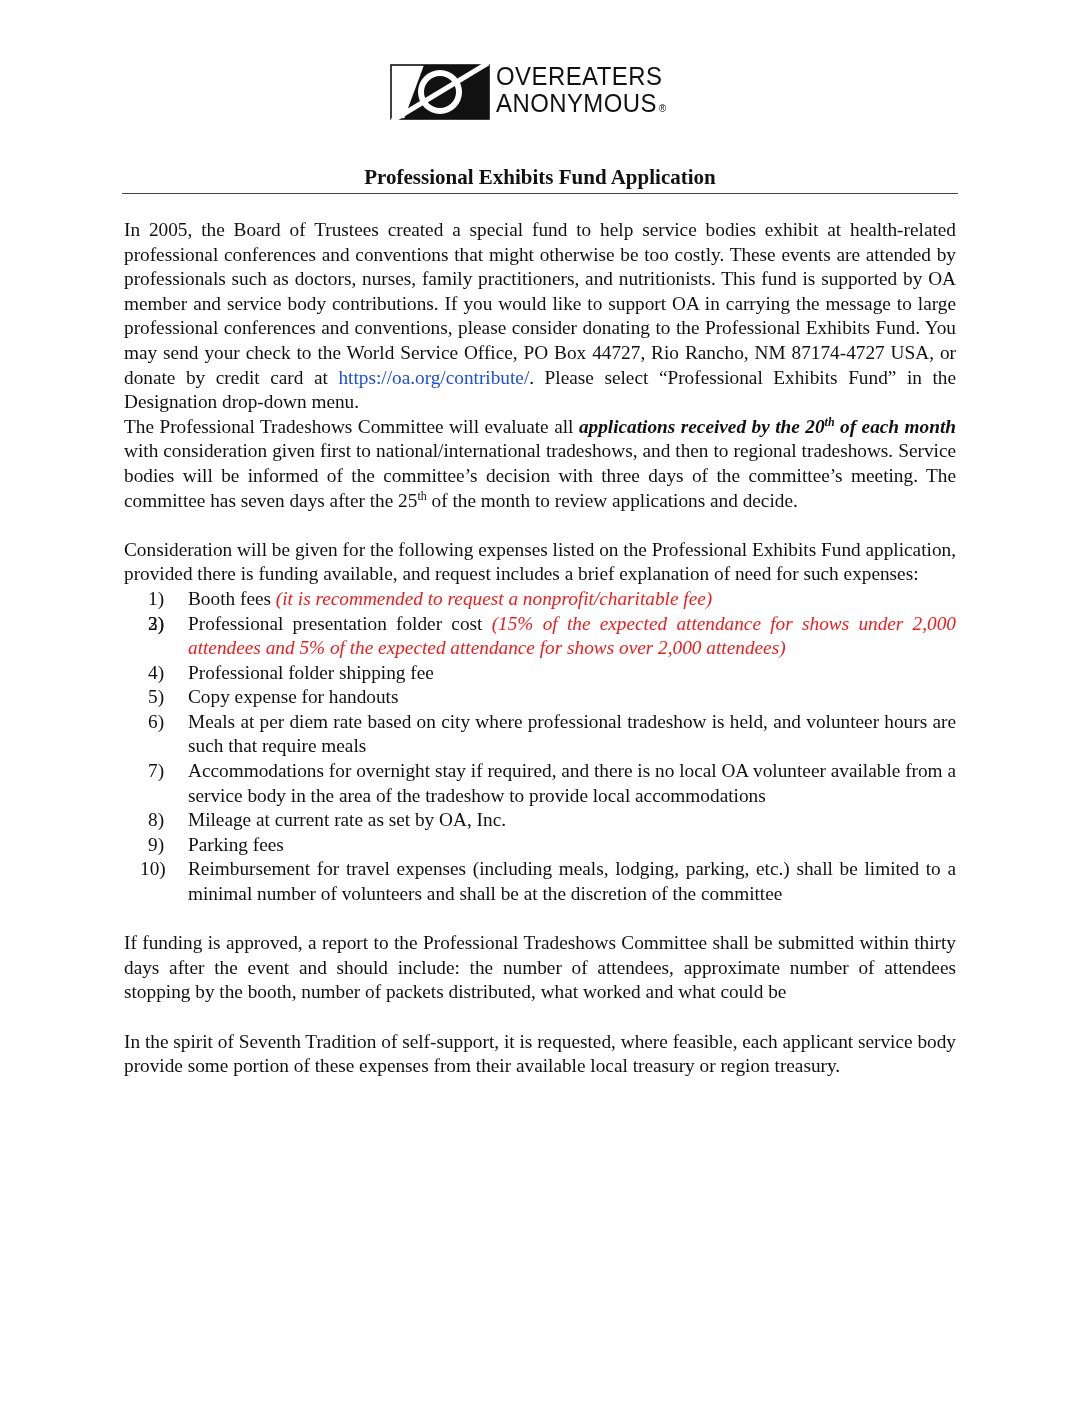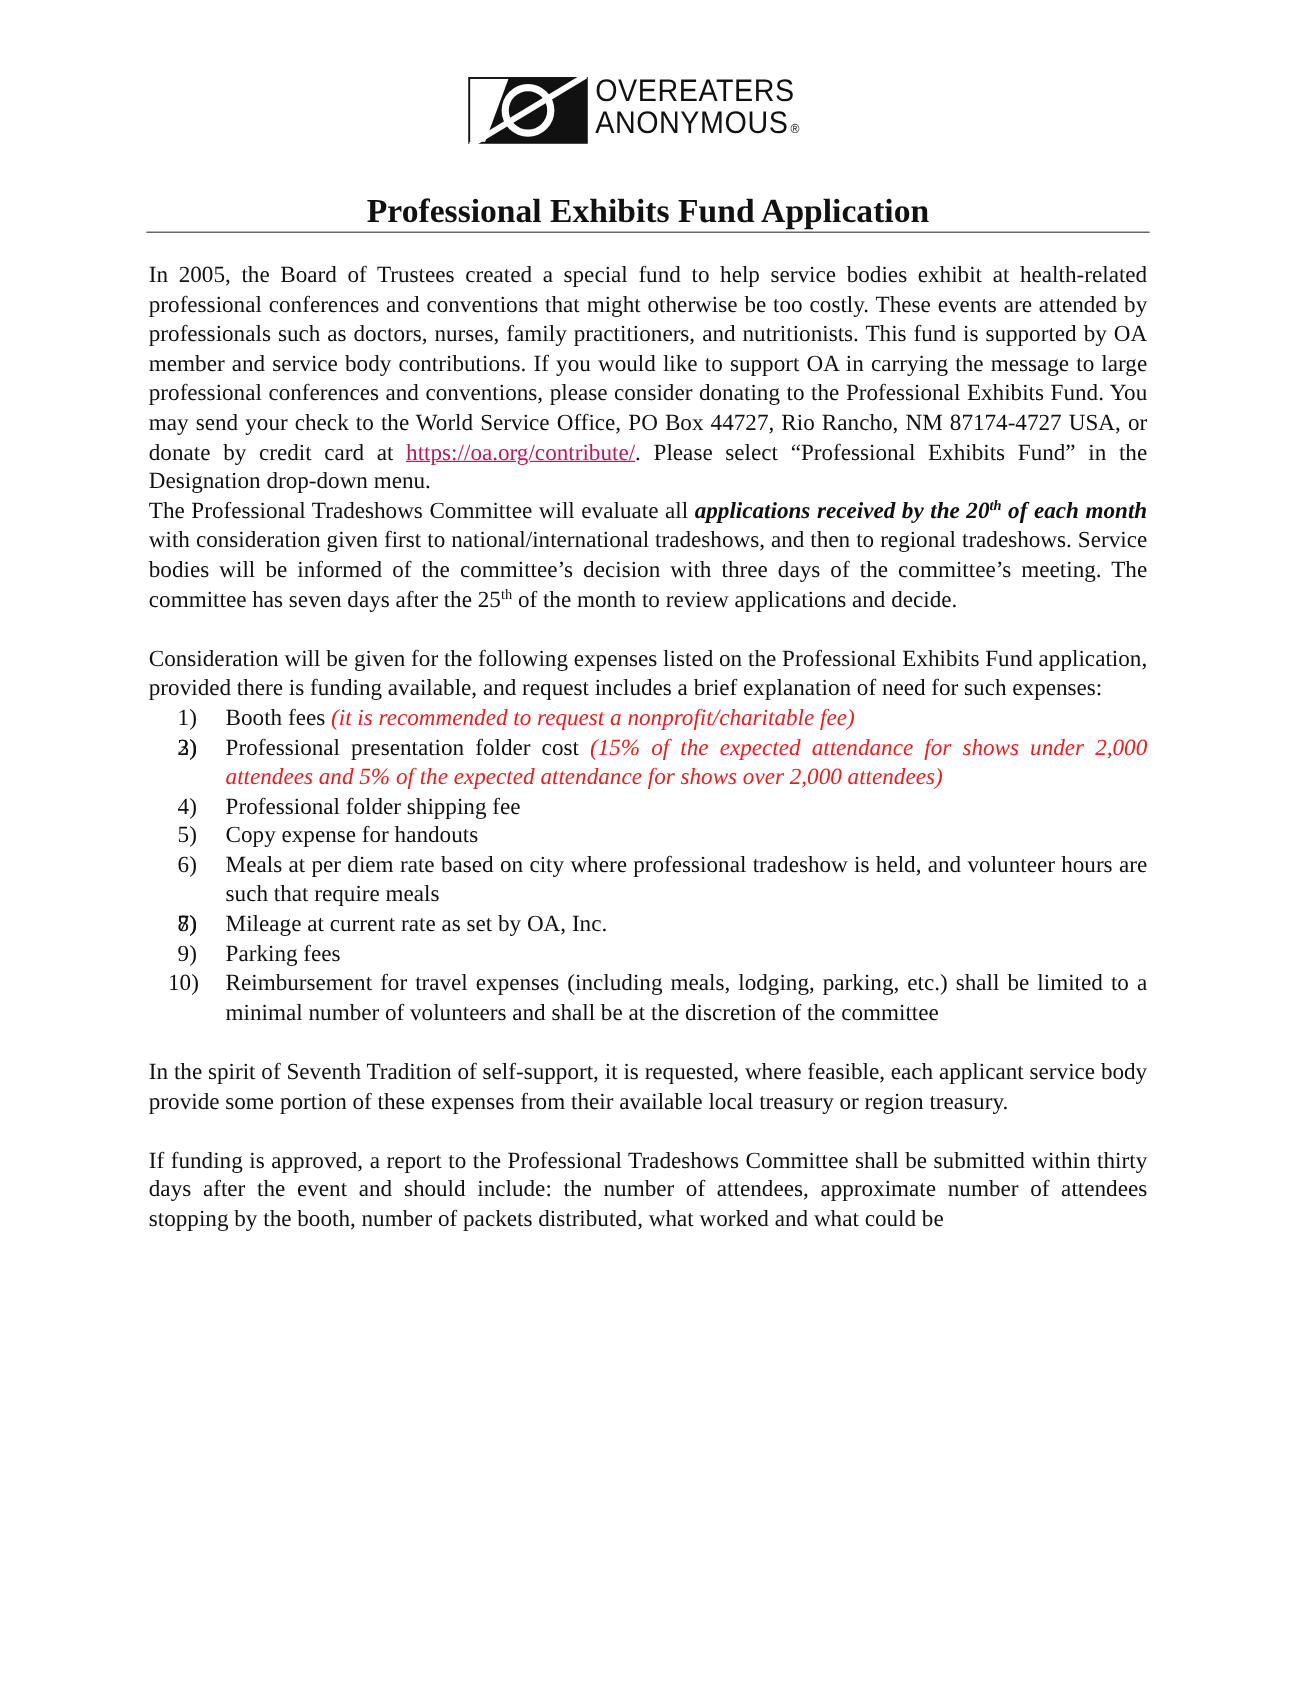--- a/index.html
+++ b/index.html
@@ -16,36 +16,36 @@
   .logo-text {
     margin-left: 6px;
     font-family: "Liberation Sans", "DejaVu Sans", sans-serif;
     font-size: 26px; line-height: 27px; letter-spacing: 0.5px;
     color: #111; font-weight: 400;
     transform: scaleX(0.92); transform-origin: left center;
   }
   .logo-text .reg { font-size: 11px; vertical-align: baseline; margin-left: 2px; }
   .title {
     position: absolute; left: 122px; width: 836px; top: 160px;
-    text-align: center; font-weight: bold; font-size: 28px; line-height: 34px;
+    text-align: center; font-weight: bold; font-size: 21px; line-height: 34px;
   }
   .rule {
     position: absolute; left: 122px; width: 836px; top: 193px;
     border-top: 1.2px solid #444;
   }
   .body {
     position: absolute; left: 124px; width: 832px; top: 218px;
     font-size: 19.3px; line-height: 24.6px;
   }
   p { margin: 0; text-align: justify; }
   p.gap { margin-top: 24.6px; }
   .heading { font-weight: bold; font-style: italic; }
   .emph { font-weight: bold; font-style: italic; }
   .red { color: #ee1c1c; font-style: italic; }
-  a.link { color: #be185d; text-decoration: underline; }
+  a.link { color: #1d4ed8; }
   sup { font-size: 12px; line-height: 0; vertical-align: 7px; }
   ol.exp { list-style: none; margin: 0; padding: 0; }
   ol.exp li { position: relative; padding-left: 64px; text-align: justify; }
   ol.exp li .num { position: absolute; left: 24px; top: 0; }
   ol.exp li.wide .num { left: 16px; }
 </style>
 </head>
 <body>
 
 <div class="logo">
@@ -71,21 +71,21 @@
   <p><span>The Professional Tradeshows Committee will evaluate all </span><span class="emph"><span>applications received by the 20</span><sup>th</sup><span> of each month</span></span><span> with consideration given first to national/international tradeshows, and then to  regional tradeshows. Service bodies will be informed of the committee’s decision with three days of the committee’s meeting. The committee has seven days after the 25</span><sup>th</sup><span> of the month to review applications and decide.</span></p>
 
   <p class="gap">Consideration will be given for the following expenses listed on the Professional Exhibits Fund application, provided there is funding available, and request includes a brief explanation of need for such expenses:</p>
   <ol class="exp">
     <li><span class="num">1)</span><span>Booth fees </span><span class="red">(it is recommended to request a nonprofit/charitable fee)</span></li>
     <li><span class="num">2)</span></li>
     <li><span class="num">3)</span><span>Professional presentation folder cost </span><span class="red">(15% of the expected attendance for shows under 2,000 attendees and 5% of the expected attendance for shows over 2,000 attendees)</span></li>
     <li><span class="num">4)</span><span>Professional folder shipping fee</span></li>
     <li><span class="num">5)</span><span>Copy expense for handouts</span></li>
     <li><span class="num">6)</span><span>Meals at per diem rate based on city where professional tradeshow is held, and volunteer hours are such that require meals</span></li>
-    <li><span class="num">7)</span></li>
+    <li><span class="num">7)</span><span>Accommodations for overnight stay if required, and there is no local OA volunteer available from a service body in the area of the tradeshow to provide local accommodations</span></li>
     <li><span class="num">8)</span><span>Mileage at current rate as set by OA, Inc.</span></li>
     <li><span class="num">9)</span><span>Parking fees</span></li>
     <li class="wide"><span class="num">10)</span><span>Reimbursement for travel expenses (including meals, lodging, parking, etc.) shall be limited to a minimal number of volunteers and shall be at the discretion of the committee</span></li>
   </ol>
 
+  <p class="gap">If funding is approved, a report to the Professional Tradeshows Committee shall be submitted within thirty days after the event and should include: the number of attendees, approximate number of attendees stopping by the booth, number of packets distributed, what worked and what could be</p>
   <p class="gap">In the spirit of Seventh Tradition of self-support, it is requested, where feasible, each applicant service body provide some portion of these expenses from their available local treasury or region treasury.</p>
-  <p class="gap">If funding is approved, a report to the Professional Tradeshows Committee shall be submitted within thirty days after the event and should include: the number of attendees, approximate number of attendees stopping by the booth, number of packets distributed, what worked and what could be</p>
 </div>
 
 </body></html>

